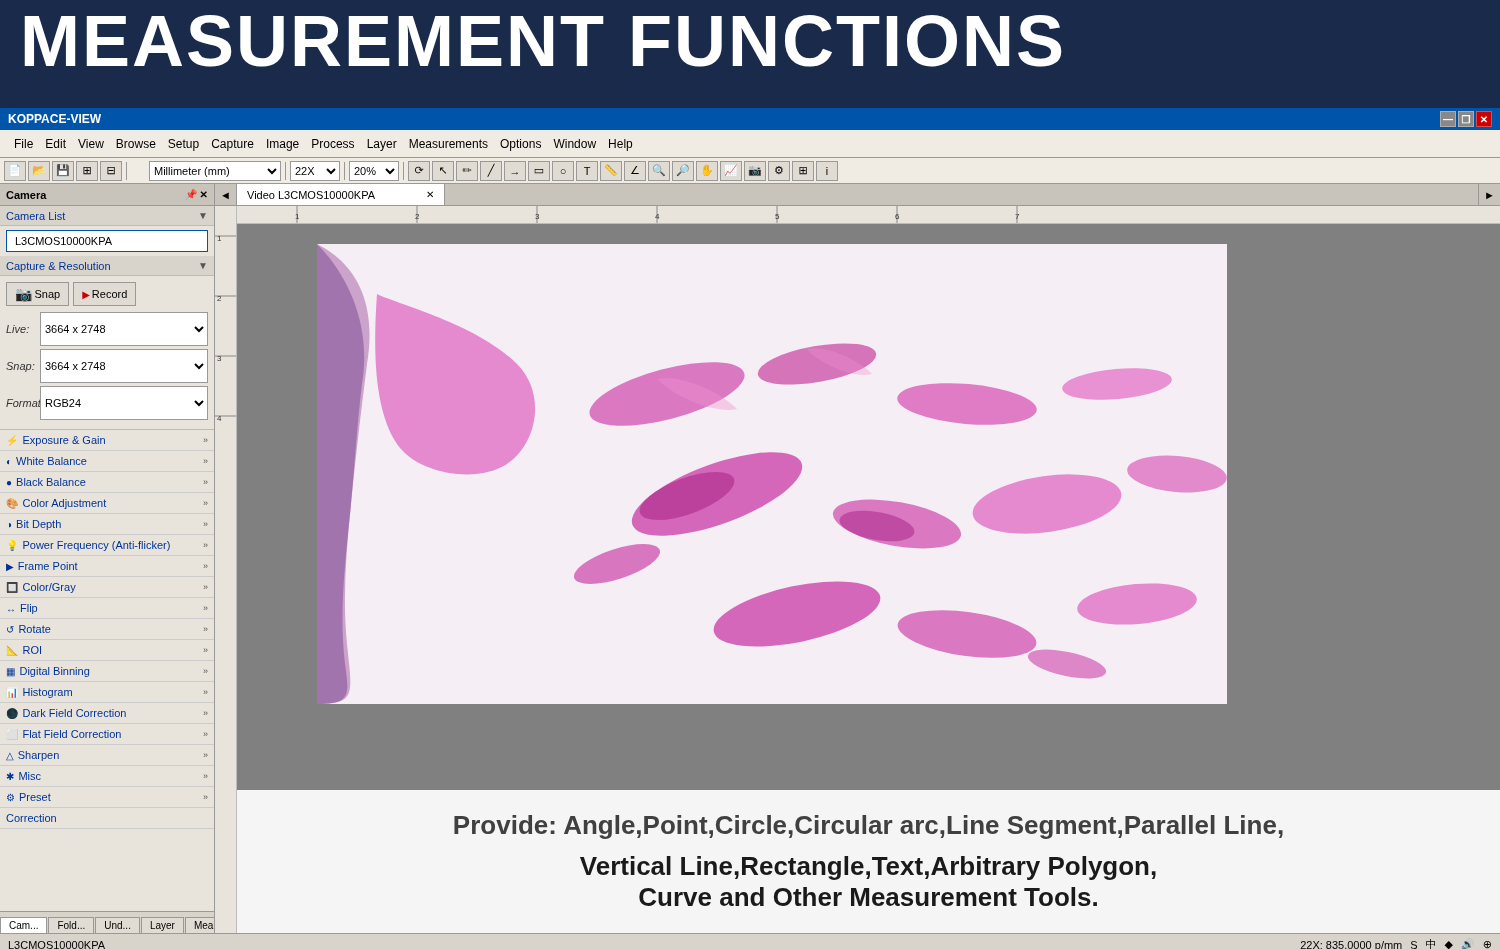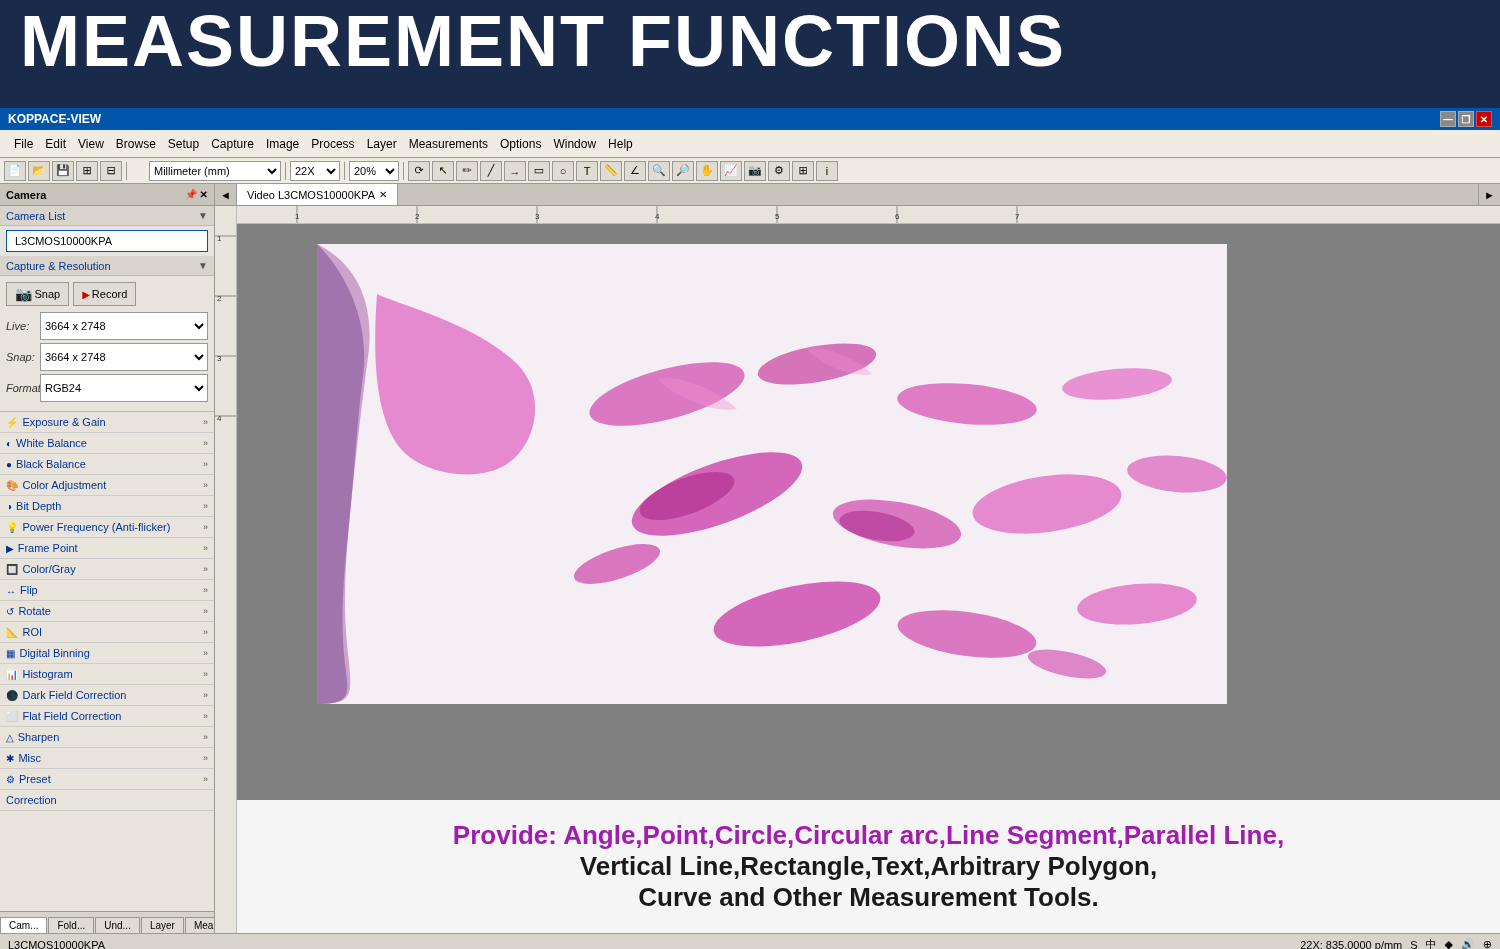--- a/index.html
+++ b/index.html
@@ -173,21 +173,21 @@
 
     .field-row {
       display: flex;
       align-items: center;
       margin-bottom: 3px;
       font-size: 11px;
     }
     .field-label { width: 34px; color: #333; font-style: italic; }
     .field-select {
       flex: 1;
-      height: 28px;
+      height: 34px;
       font-size: 11px;
       border: 1px solid #999;
       background: white;
     }
 
     
     .sidebar-item {
       height: 21px;
       display: flex;
       align-items: center;
@@ -242,20 +242,21 @@
     }
     .content-tab {
       padding: 2px 10px;
       font-size: 11px;
       cursor: pointer;
       border-right: 1px solid #999;
       height: 100%;
       display: flex;
       align-items: center;
       background: #e0dcd4;
+      gap: 47px;
     }
     .content-tab.active { background: white; }
     .tab-close { margin-left: 4px; font-size: 10px; cursor: pointer; }
 
     
     #ruler-h {
       height: 18px;
       background: #e8e4dc;
       border-bottom: 1px solid #999;
       display: flex;
@@ -299,21 +300,22 @@
       bottom: 0;
       left: 0;
       right: 0;
       background: rgba(255,255,255,0.92);
       padding: 20px 40px;
       text-align: center;
     }
     #overlay-text .text-line1 {
       font-size: 26px;
       font-weight: bold;
-      color: #a21caf;
+      color: #404040;
+      margin-bottom: 10px;
     }
     #overlay-text .text-line2 {
       font-size: 26px;
       font-weight: bold;
       color: #1a1a1a;
       margin-bottom: 0;
     }
     #overlay-text .text-line3 {
       font-size: 26px;
       font-weight: bold;

